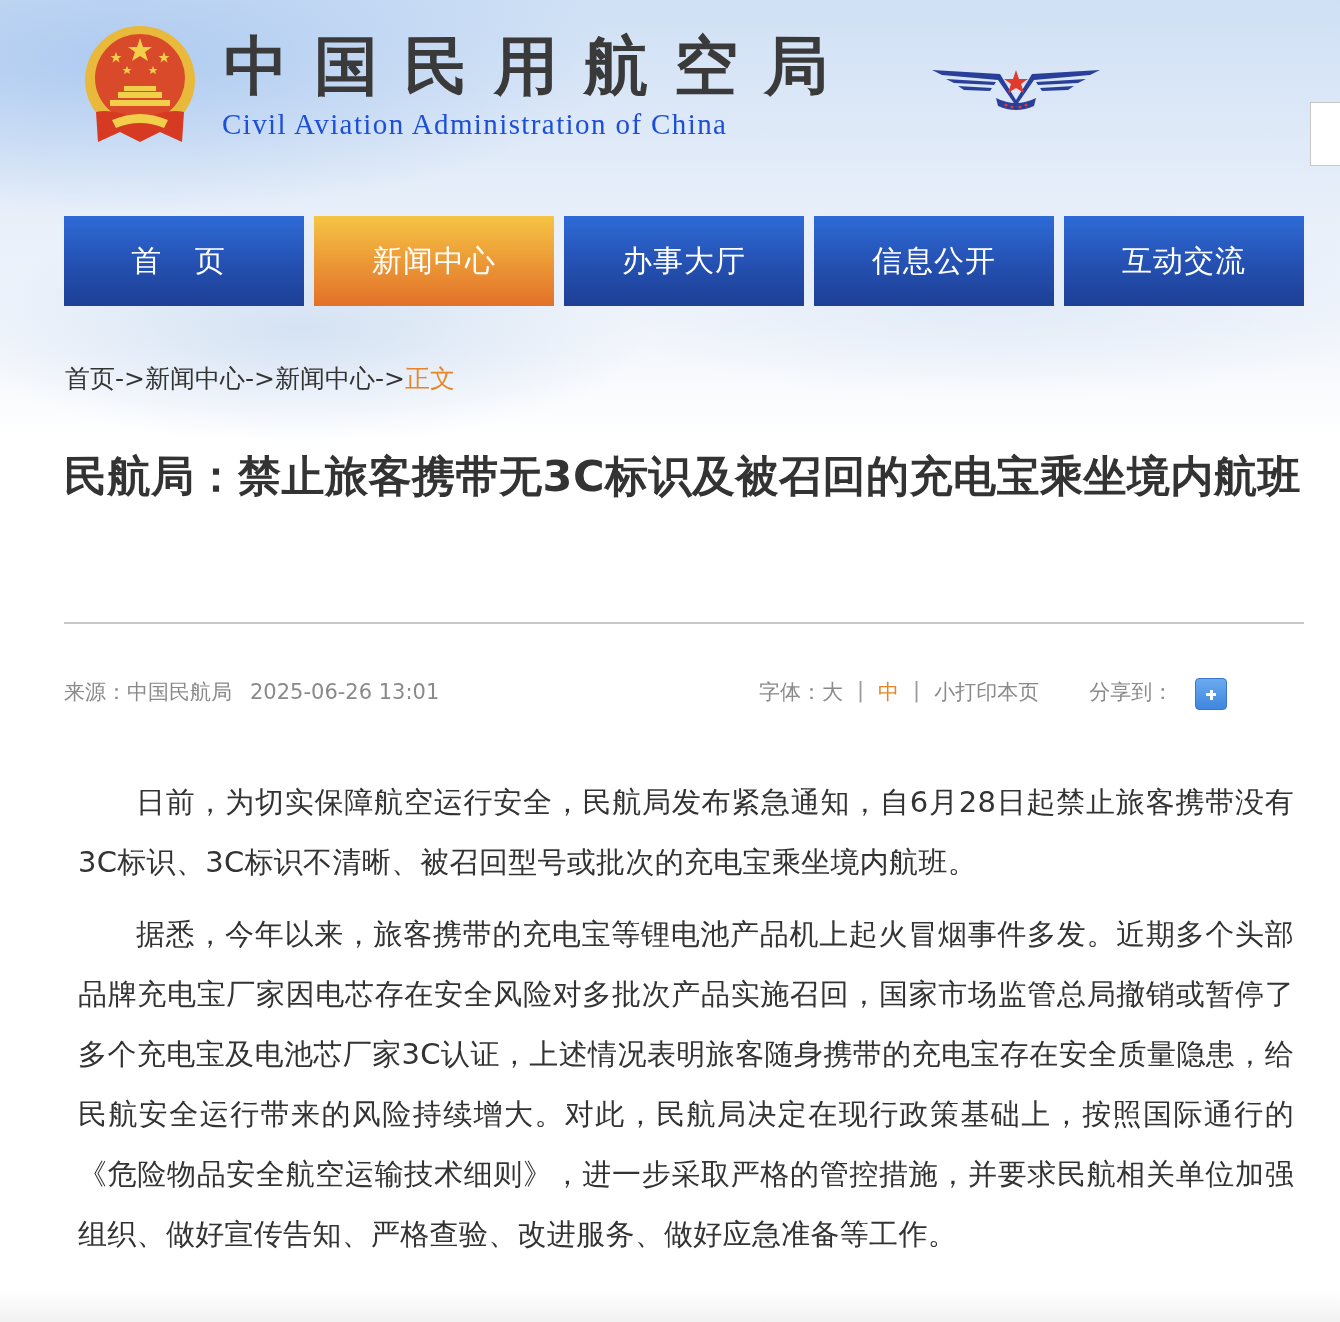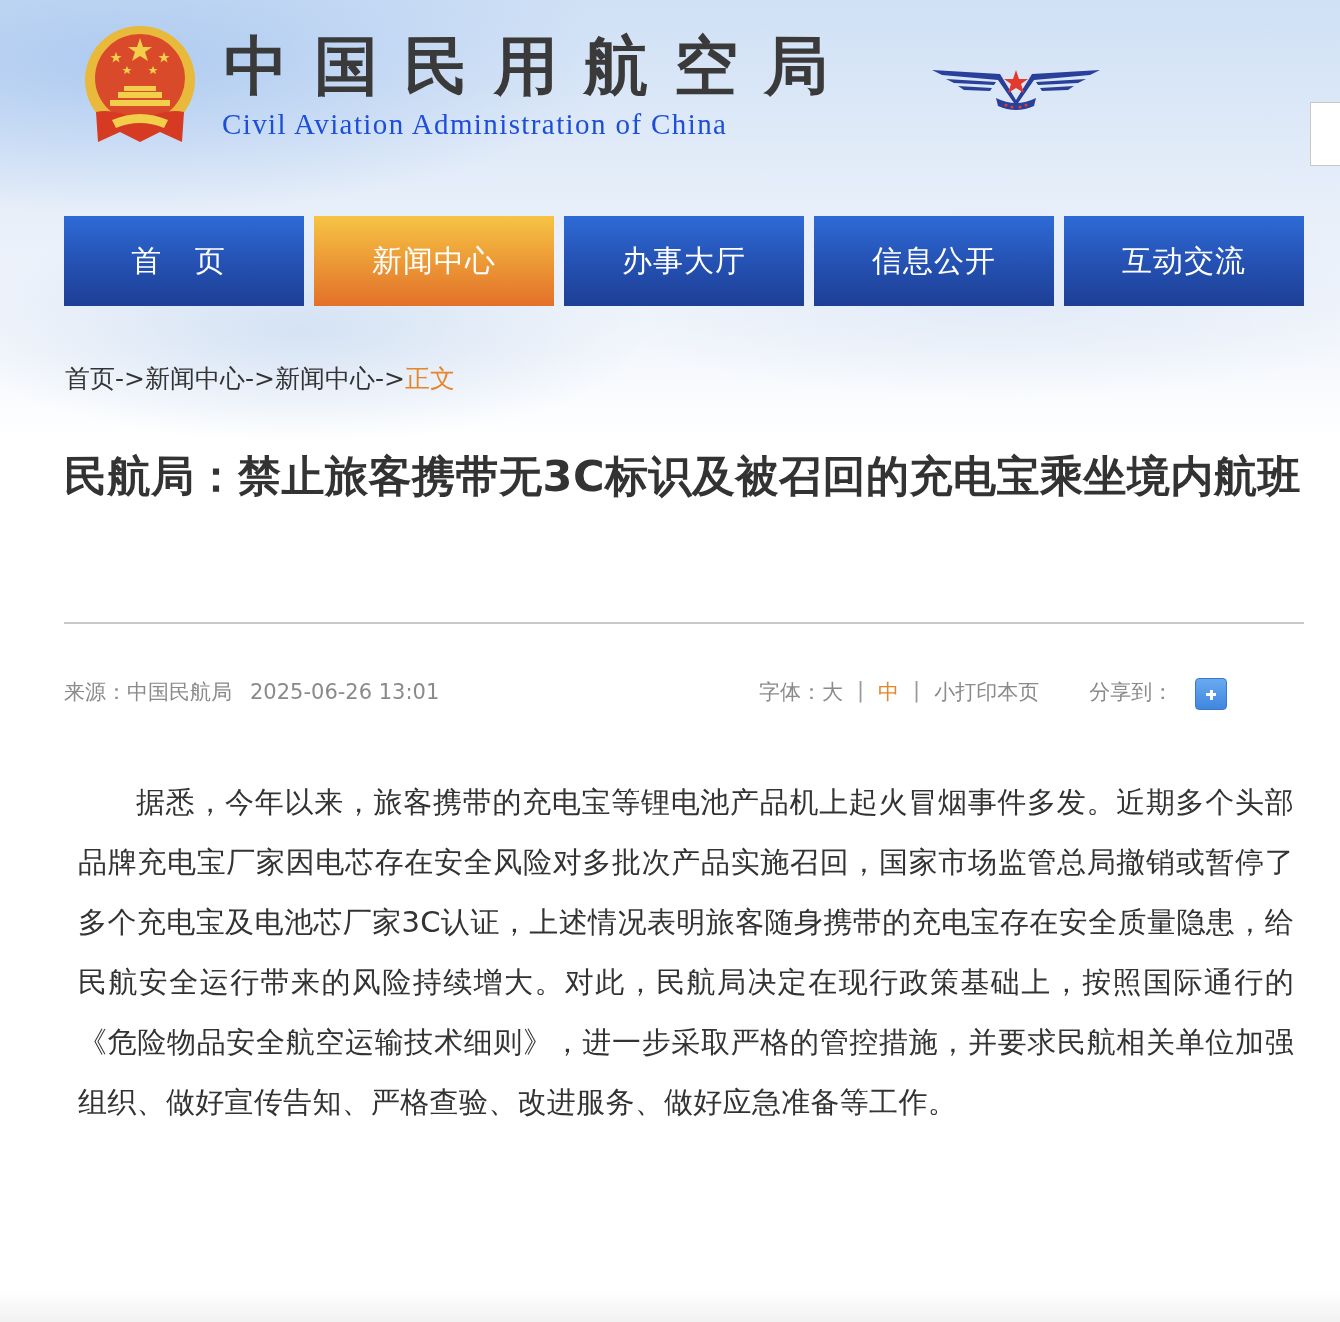--- a/index.html
+++ b/index.html
@@ -155,16 +155,17 @@
   <span class="sep">|</span>
   <span class="size-opt active">中</span>
   <span class="sep">|</span>
   <span class="size-opt">小</span>
   <span class="print">打印本页</span>
   <span class="share-label">分享到：</span>
   <span class="share-btn"></span>
 </div>
 
 <div class="article-body">
+  <p>日前，为切实保障航空运行安全，民航局发布紧急通知，自6月28日起禁止旅客携带没有3C标识、3C标识不清晰、被召回型号或批次的充电宝乘坐境内航班。</p>
   <p>据悉，今年以来，旅客携带的充电宝等锂电池产品机上起火冒烟事件多发。近期多个头部品牌充电宝厂家因电芯存在安全风险对多批次产品实施召回，国家市场监管总局撤销或暂停了多个充电宝及电池芯厂家3C认证，上述情况表明旅客随身携带的充电宝存在安全质量隐患，给民航安全运行带来的风险持续增大。对此，民航局决定在现行政策基础上，按照国际通行的《危险物品安全航空运输技术细则》，进一步采取严格的管控措施，并要求民航相关单位加强组织、做好宣传告知、严格查验、改进服务、做好应急准备等工作。</p>
 </div>
 
 <div class="bottom-fade"></div>
 
 </body></html>

